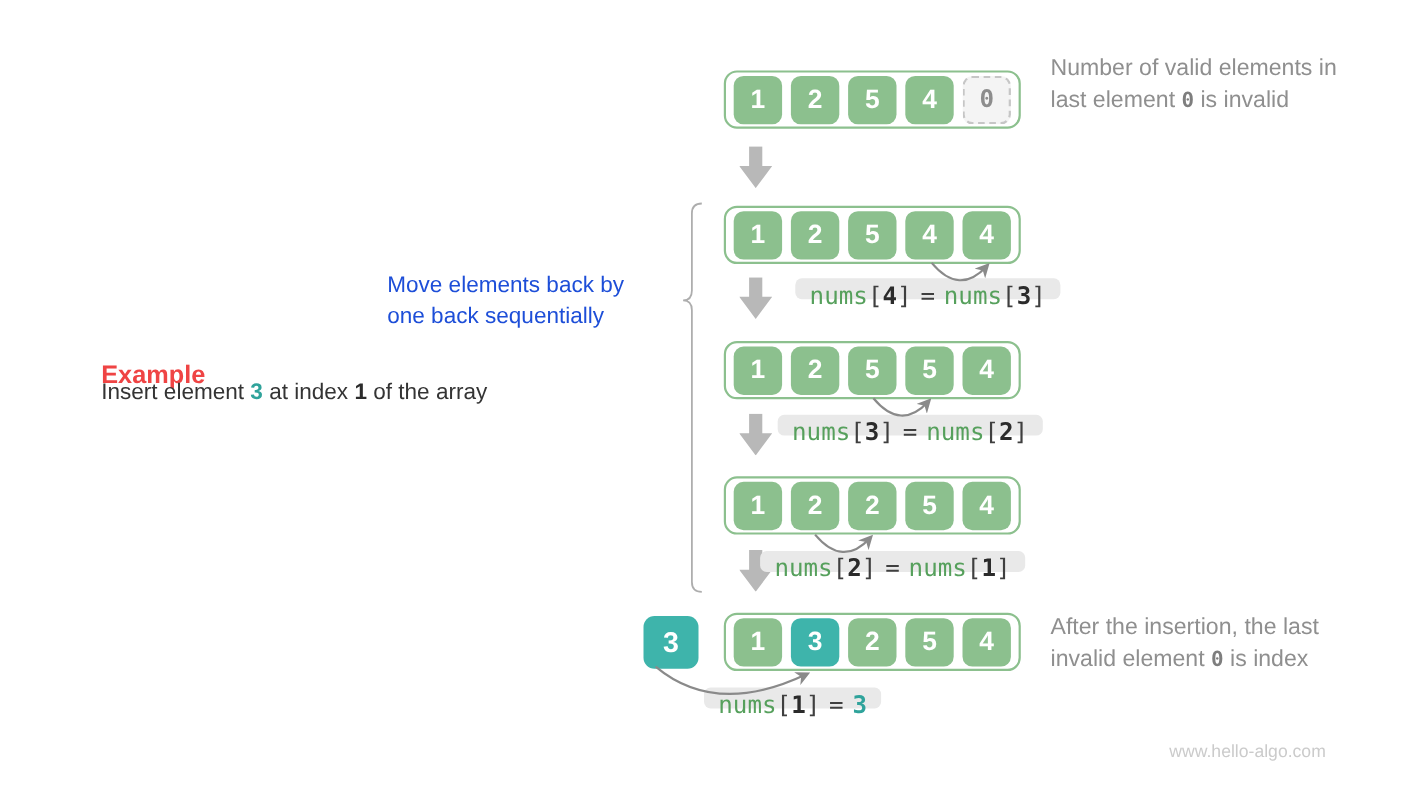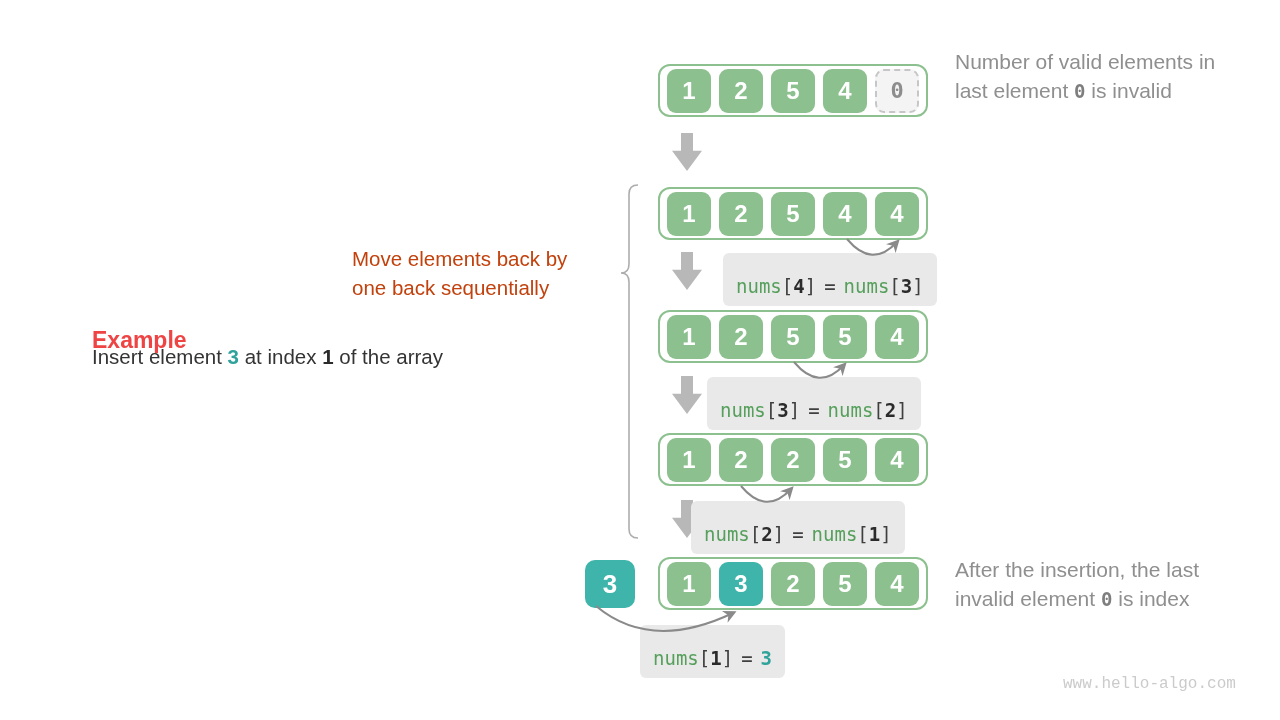--- a/index.html
+++ b/index.html
@@ -30,45 +30,45 @@
   }
 
   
   .darrow{
     position:absolute;left:672px;width:30px;height:38px;background:#B8B8B8;z-index:1;
     clip-path:polygon(30% 0, 70% 0, 70% 47%, 100% 47%, 50% 100%, 0 47%, 30% 47%);
   }
 
   
   .assign-label{
-    position:absolute;height:19px;line-height:33px;padding:17px 13px;border-radius:6px;
-    background:#E9E9E9;font-family:"DejaVu Sans Mono", monospace;font-size:19px;
+    position:absolute;height:19px;line-height:33px;padding:0 13px;border-radius:6px;
+    background:#E9E9E9;font-family:"DejaVu Sans Mono", monospace;font-size:22px;
     white-space:nowrap;z-index:3;
   }
   .assign-label .fn{color:#56A05C;}
   .assign-label .br{color:#3F3F3F;}
   .assign-label .ix{color:#2B2B2B;font-weight:bold;}
   .assign-label .eq{color:#3F3F3F;margin:0 8px;}
   .assign-label .val{color:#2FA39B;font-weight:bold;}
 
   .arc{position:absolute;z-index:4;overflow:visible;}
 
   
   .note{
     position:absolute;color:#8F8F8F;font-size:21px;line-height:29px;z-index:5;
   }
   .note .code{font-family:"DejaVu Sans Mono", monospace;font-weight:bold;color:#7E7E7E;font-size:19px;}
-  .move-note{position:absolute;left:352px;top:244px;color:#c2410c;font-size:20.5px;line-height:29px;z-index:5;}
+  .move-note{position:absolute;left:352px;top:244px;color:#1d4ed8;font-size:20.5px;line-height:29px;z-index:5;}
   .example-heading{position:absolute;left:92px;top:327px;color:#ef4444;font-size:23px;font-weight:bold;z-index:5;}
   .example-line{position:absolute;left:92px;top:345px;color:#343434;font-size:20.5px;z-index:5;}
   .example-line .v{color:#2FA39B;font-weight:bold;}
   .example-line .i{color:#2B2B2B;font-weight:bold;}
   .watermark{
     position:absolute;left:1063px;top:675px;color:#CBCBCB;font-size:16px;
-    font-family:Liberation Mono, monospace;z-index:5;
+    font-family:Liberation Sans, sans-serif;z-index:5;
   }
   .brace{position:absolute;left:615px;top:180px;z-index:1;overflow:visible;}
 </style>
 </head>
 <body>
 
 <div class="canvas">
 
   <div class="array" style="top:64px">
     <div class="cell">1</div>

